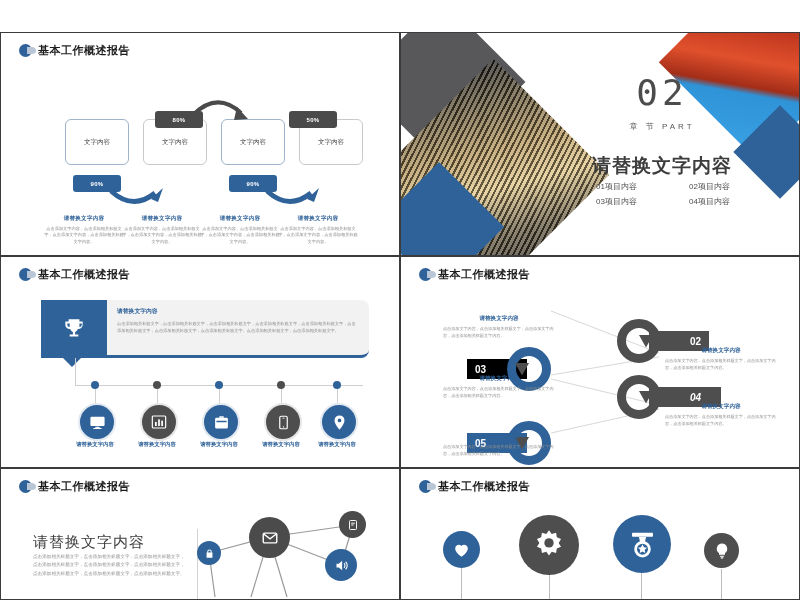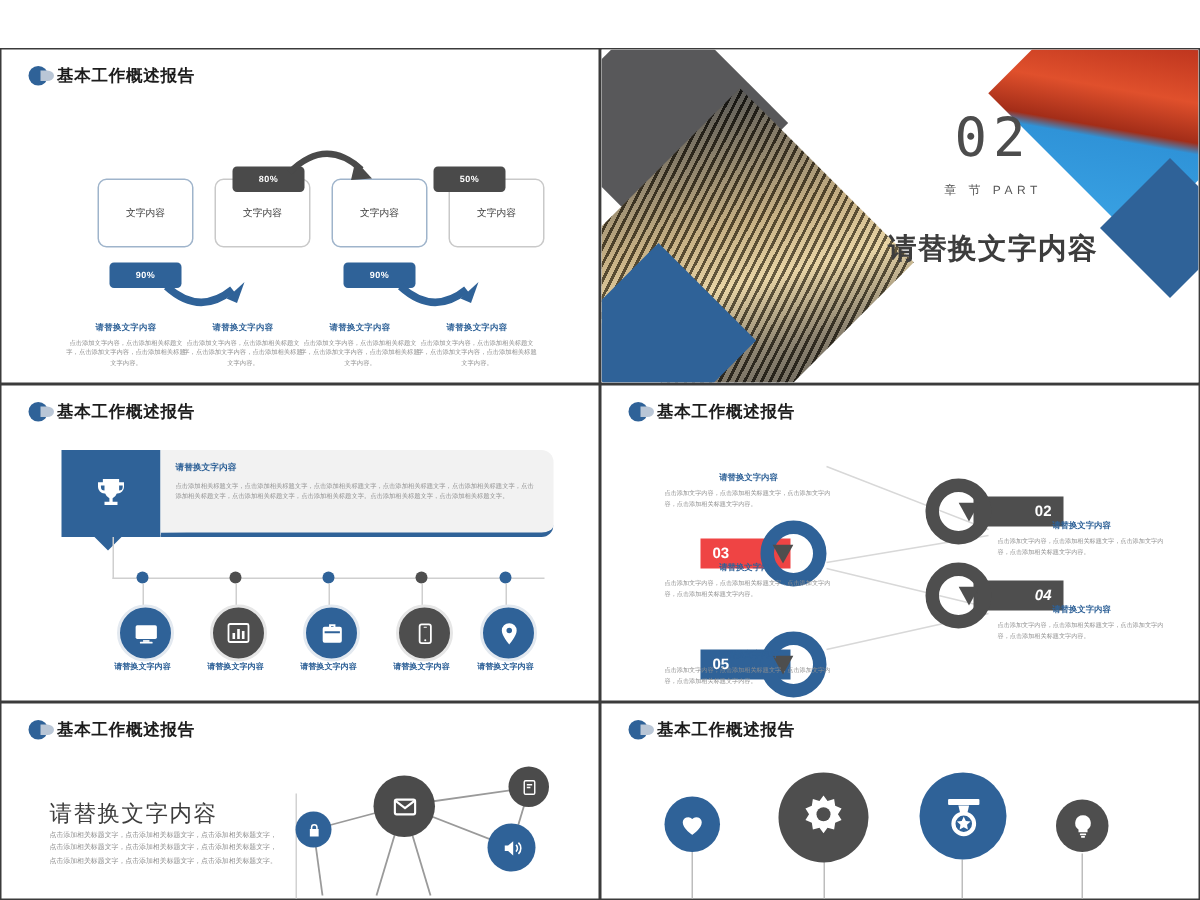--- a/index.html
+++ b/index.html
@@ -216,20 +216,26 @@
   <div class="slide r1">
     <div class="sec">
       <div class="grayTri"></div>
       <div class="photoL"></div>
       <div class="blueTri"></div>
       <div class="photoR"></div>
       <div class="blueSq"></div>
       <div class="num">02</div>
       <div class="part">章 节  PART</div>
       <div class="big">请替换文字内容</div>
+      <div class="items">
+        <span>01项目内容</span>
+        <span>02项目内容</span>
+        <span>03项目内容</span>
+        <span>04项目内容</span>
+      </div>
     </div>
   </div>
 
   <div class="slide">
     <div class="hdr">
       <span class="hdr-dot"></span>
       <span class="hdr-txt">基本工作概述报告</span>
     </div>
 
     <div class="callout">
@@ -312,21 +318,21 @@
       <line x1="150" y1="122" x2="258" y2="148" stroke="#d8d8d8" stroke-width="1"></line>
       <line x1="150" y1="176" x2="258" y2="152" stroke="#d8d8d8" stroke-width="1"></line>
     </svg>
 
     <div class="ktxt" style="left:42px;top:58px;">
       <div class="t">请替换文字内容</div>
       <div class="b">点击添加文字内容，点击添加相关标题文字，点击添加文字内容，点击添加相关标题文字内容。</div>
     </div>
 
     <div class="kh" style="left:106px;top:90px;">
-      <div class="tab" style="left:-40px;background:#ef4444;justify-content:flex-start;padding-left:8px;">03</div>
+      <div class="tab" style="left:-40px;background:#000000;justify-content:flex-start;padding-left:8px;">03</div>
       <div class="ring" style="border:9px solid #2f6298;"></div>
       <svg width="14" height="14" viewBox="0 0 10 10" style="position:absolute;left:8px;top:16px;">
           <polygon points="0,0 10,0 5,9" fill="#4e4e4e"></polygon>
         </svg>
     </div>
     <div class="ktxt" style="left:42px;top:118px;">
       <div class="t">请替换文字内容</div>
       <div class="b">点击添加文字内容，点击添加相关标题文字，点击添加文字内容，点击添加相关标题文字内容。</div>
     </div>
 
@@ -348,21 +354,21 @@
       <svg width="14" height="14" viewBox="0 0 10 10" style="position:absolute;left:22px;top:16px;">
           <polygon points="0,0 10,0 5,9" fill="#4e4e4e"></polygon>
         </svg>
     </div>
     <div class="ktxt" style="left:264px;top:90px;">
       <div class="t">请替换文字内容</div>
       <div class="b">点击添加文字内容，点击添加相关标题文字，点击添加文字内容，点击添加相关标题文字内容。</div>
     </div>
 
     <div class="kh" style="left:216px;top:118px;">
-      <div class="tab" style="left:32px;background:#4e4e4e;justify-content:flex-end;padding-right:8px;font-style:italic;">04</div>
+      <div class="tab" style="left:32px;background:#4e4e4e;justify-content:flex-end;padding-right:20px;font-style:italic;">04</div>
       <div class="ring" style="border:9px solid #4e4e4e;"></div>
       <svg width="14" height="14" viewBox="0 0 10 10" style="position:absolute;left:22px;top:16px;">
           <polygon points="0,0 10,0 5,9" fill="#4e4e4e"></polygon>
         </svg>
     </div>
     <div class="ktxt" style="left:264px;top:146px;">
       <div class="t">请替换文字内容</div>
       <div class="b">点击添加文字内容，点击添加相关标题文字，点击添加文字内容，点击添加相关标题文字内容。</div>
     </div>
   </div>

